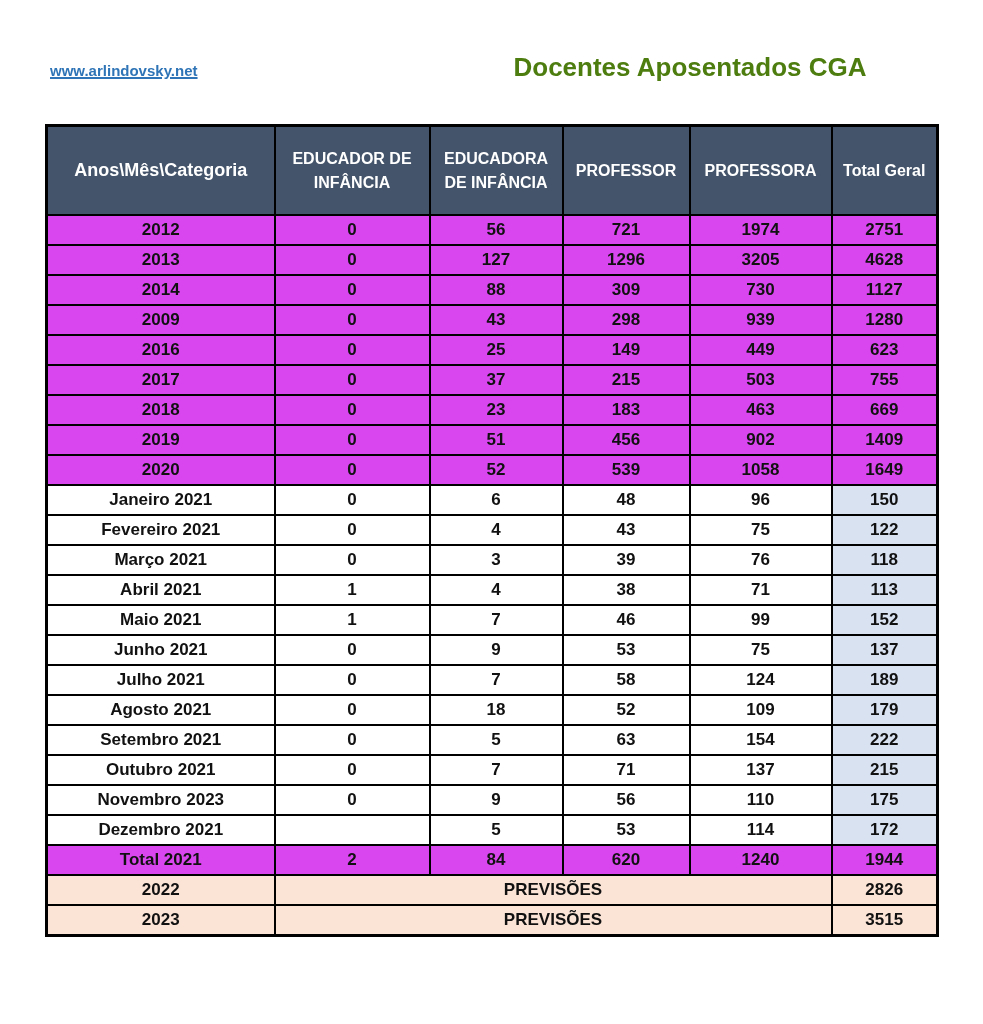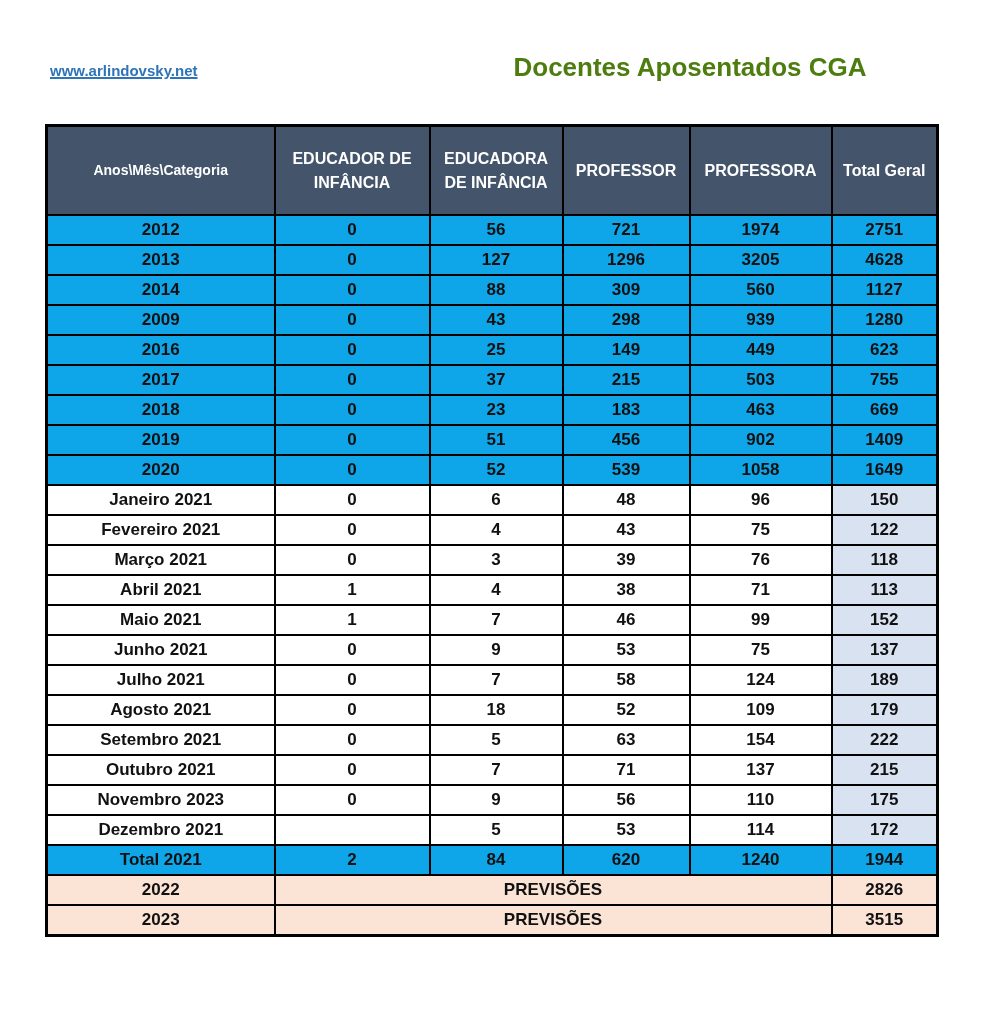--- a/index.html
+++ b/index.html
@@ -57,29 +57,29 @@
   .data-table thead th {
     background: #44546A;
     color: #ffffff;
     font-size: 16px;
     font-weight: bold;
     height: 87px;
     white-space: normal;
     line-height: 1.5;
   }
   .data-table thead th.first-col {
-    font-size: 14px;
+    font-size: 18px;
   }
   .data-table tbody td {
     height: 28px;
     font-size: 17px;
     font-weight: bold;
     color: #111111;
   }
-  .row-year td { background: #0ea5e9; }
+  .row-year td { background: #d946ef; }
   .row-month td { background: #ffffff; }
   .row-month td.total-cell { background: #D9E2F1; }
   .row-forecast td { background: #FBE3D6; }
 </style>
 </head>
 <body>
 
 <div class="page">
 
   <a href="#" class="site-link">www.arlindovsky.net</a>
@@ -120,21 +120,21 @@
           <td class="value-cell">127</td>
           <td class="value-cell">1296</td>
           <td class="value-cell">3205</td>
           <td class="total-cell">4628</td>
         </tr>
         <tr class="row-year">
           <td class="label-cell">2014</td>
           <td class="value-cell">0</td>
           <td class="value-cell">88</td>
           <td class="value-cell">309</td>
-          <td class="value-cell">560</td>
+          <td class="value-cell">730</td>
           <td class="total-cell">1127</td>
         </tr>
         <tr class="row-year">
           <td class="label-cell">2009</td>
           <td class="value-cell">0</td>
           <td class="value-cell">43</td>
           <td class="value-cell">298</td>
           <td class="value-cell">939</td>
           <td class="total-cell">1280</td>
         </tr>

